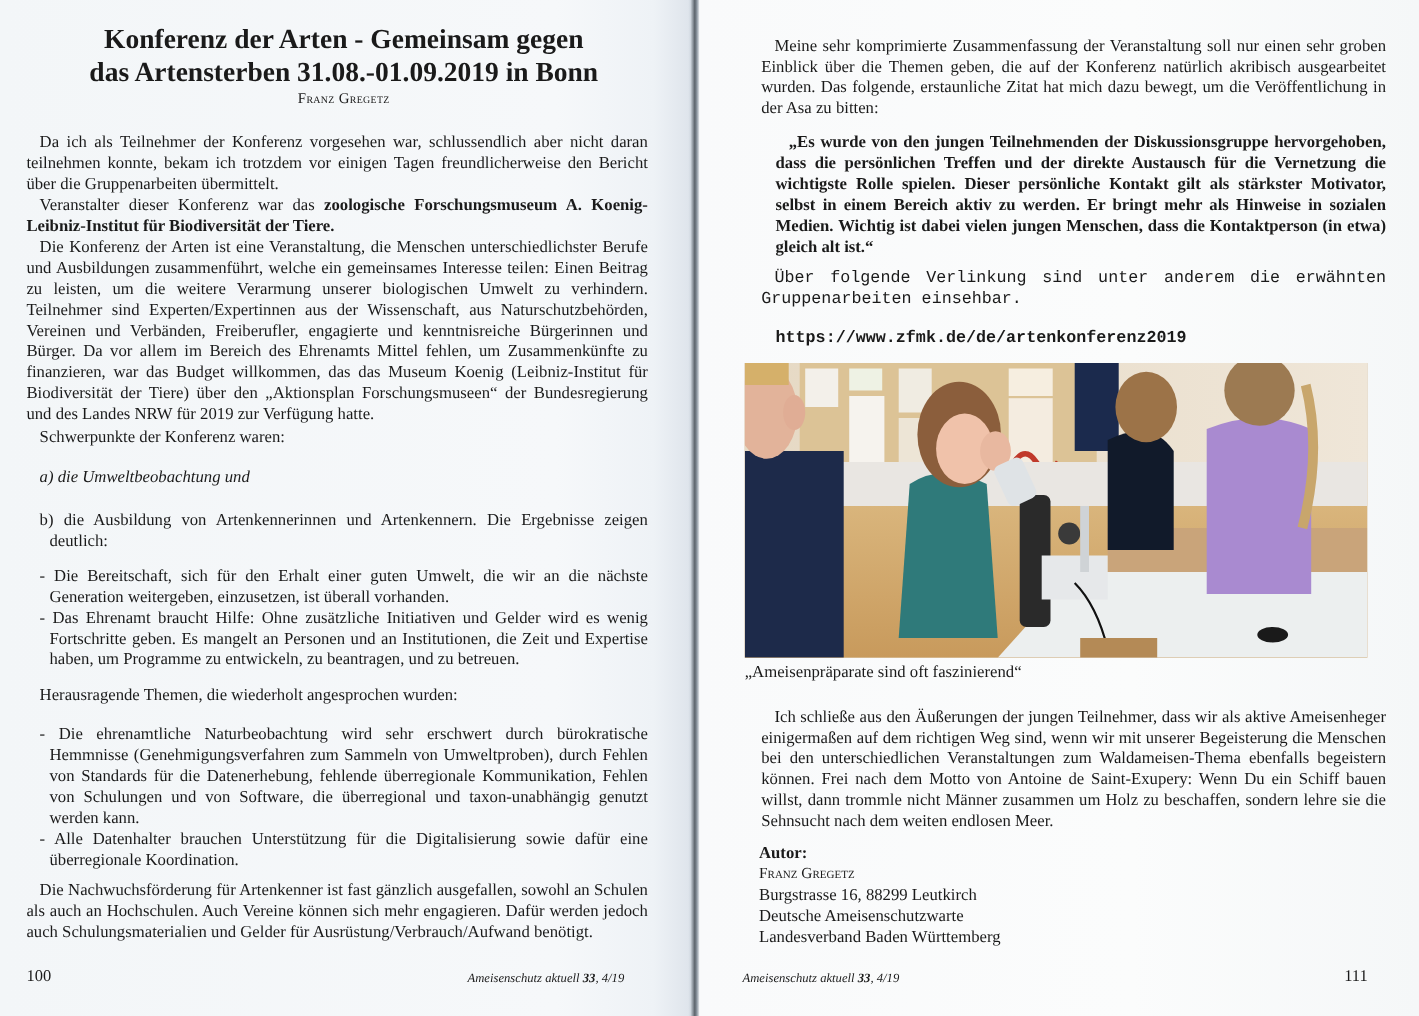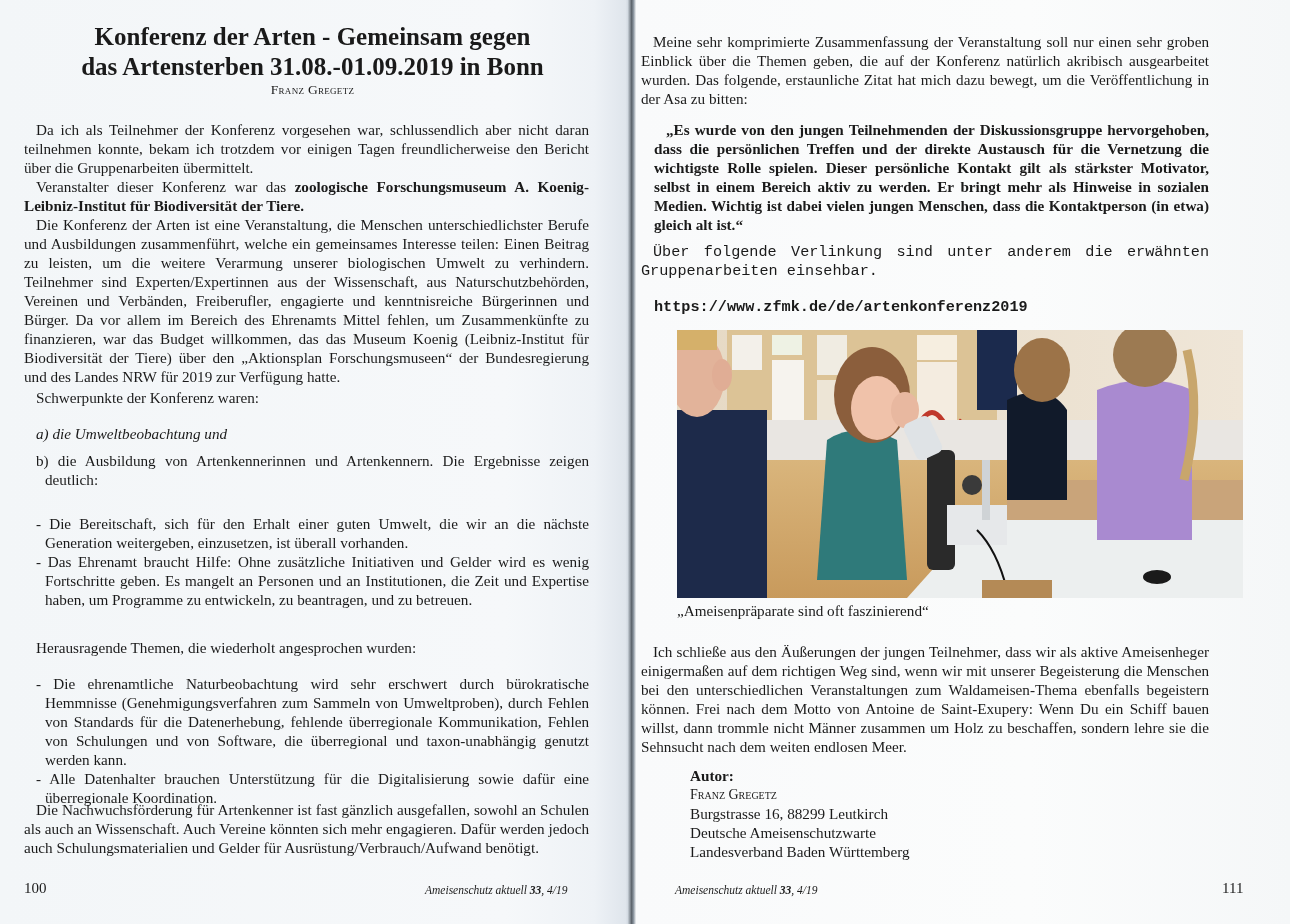--- a/index.html
+++ b/index.html
@@ -27,21 +27,21 @@
     text-align: center; font-weight: bold; font-size: 25px; line-height: 30px;
     margin: 0;
   }
   .byline {
     position: absolute; left: 40px; width: 545px; top: 82px;
     text-align: center; font-size: 13.5px; font-variant: small-caps; letter-spacing: 0.3px;
   }
   .body-text { font-size: 15.2px; line-height: 19px; text-align: justify; }
   .block { position: absolute; }
   .left-col { left: 24px; width: 565px; }
-  .right-col { left: 641px; width: 568px; }
+  .right-col { left: 692px; width: 568px; }
   p { margin: 0; }
   .indent { text-indent: 12px; }
   .list-item { padding-left: 21px; text-indent: -9px; }
   b, .bold { font-weight: bold; }
   .quote { font-weight: bold; margin-left: 13px; }
   .url { font-weight: bold; }
   .footer-num { position: absolute; font-size: 15px; }
   .footer-journal { position: absolute; font-size: 11.5px; font-style: italic; }
   .photo {
     position: absolute; left: 677px; top: 330px; width: 566px; height: 268px;
@@ -66,38 +66,38 @@
 
 <div class="block left-col body-text" style="top:120px;">
   <p class="indent">Da ich als Teilnehmer der Konferenz vorgesehen war, schlussendlich aber nicht daran teilnehmen konnte, bekam ich trotzdem vor einigen Tagen freundlicherweise den Bericht über die Gruppenarbeiten übermittelt.</p>
   <p class="indent"><span>Veranstalter dieser Konferenz war das </span><b>zoologische Forschungsmuseum A. Koenig-Leibniz-Institut für Biodiversität der Tiere.</b></p>
   <p class="indent">Die Konferenz der Arten ist eine Veranstaltung, die Menschen unterschiedlichster Berufe und Ausbildungen zusammenführt, welche ein gemeinsames Interesse teilen: Einen Beitrag zu leisten, um die weitere Verarmung unserer biologischen Umwelt zu verhindern. Teilnehmer sind Experten/Expertinnen aus der Wissenschaft, aus Naturschutzbehörden, Vereinen und Verbänden, Freiberufler, engagierte und kenntnisreiche Bürgerinnen und Bürger. Da vor allem im Bereich des Ehrenamts Mittel fehlen, um Zusammenkünfte zu finanzieren, war das Budget willkommen, das das Museum Koenig (Leibniz-Institut für Biodiversität der Tiere) über den „Aktionsplan Forschungsmuseen“ der Bundesregierung und des Landes NRW für 2019 zur Verfügung hatte.</p>
 </div>
 
 <div class="block left-col body-text" style="top:388px;">
   <p class="indent">Schwerpunkte der Konferenz waren:</p>
   <p class="indent" style="margin-top:17px;font-style:italic;">a) die Umweltbeobachtung und</p>
-  <p class="list-item" style="margin-top:8px;font-family:Liberation Serif, serif;">b) die Ausbildung von Artenkennerinnen und Artenkennern. Die Ergebnisse zeigen deutlich:</p>
+  <p class="list-item" style="margin-top:20px;font-family:Liberation Serif, serif;">b) die Ausbildung von Artenkennerinnen und Artenkennern. Die Ergebnisse zeigen deutlich:</p>
 </div>
 
 <div class="block left-col body-text" style="top:514px;">
   <p class="list-item">- Die Bereitschaft, sich für den Erhalt einer guten Umwelt, die wir an die nächste Generation weitergeben, einzusetzen, ist überall vorhanden.</p>
   <p class="list-item">- Das Ehrenamt braucht Hilfe: Ohne zusätzliche Initiativen und Gelder wird es wenig Fortschritte geben. Es mangelt an Personen und an Institutionen, die Zeit und Expertise haben, um Programme zu entwickeln, zu beantragen, und zu betreuen.</p>
 </div>
 
-<div class="block left-col body-text" style="top:622px;margin-top:16px;">
+<div class="block left-col body-text" style="top:622px;">
   <p class="indent">Herausragende Themen, die wiederholt angesprochen wurden:</p>
   <div style="margin-top:17px;">
     <p class="list-item">- Die ehrenamtliche Naturbeobachtung wird sehr erschwert durch bürokratische Hemmnisse (Genehmigungsverfahren zum Sammeln von Umweltproben), durch Fehlen von Standards für die Datenerhebung, fehlende überregionale Kommunikation, Fehlen von Schulungen und von Software, die überregional und taxon-unabhängig genutzt werden kann.</p>
     <p class="list-item">- Alle Datenhalter brauchen Unterstützung für die Digitalisierung sowie dafür eine überregionale Koordination.</p>
   </div>
 </div>
 
 <div class="block left-col body-text" style="top:800px;">
-  <p class="indent">Die Nachwuchsförderung für Artenkenner ist fast gänzlich ausgefallen, sowohl an Schulen als auch an Wissenschaft. Auch Vereine könnten sich mehr engagieren. Dafür werden jedoch auch Schulungsmaterialien und Gelder für Ausrüstung/Verbrauch/Aufwand benötigt.</p>
+  <p class="indent">Die Nachwuchsförderung für Artenkenner ist fast gänzlich ausgefallen, sowohl an Schulen als auch an Hochschulen. Auch Vereine können sich mehr engagieren. Dafür werden jedoch auch Schulungsmaterialien und Gelder für Ausrüstung/Verbrauch/Aufwand benötigt.</p>
 </div>
 
 <div class="footer-num" style="left:24px; top:880px;">100</div>
 <div class="footer-journal" style="left:425px; top:884px;"><span>Ameisenschutz aktuell </span><b>33</b><span>, 4/19</span></div>
 
 <div class="block right-col body-text" style="top:32px;">
   <p class="indent">Meine sehr komprimierte Zusammenfassung der Veranstaltung soll nur einen sehr groben Einblick über die Themen geben, die auf der Konferenz natürlich akribisch ausgearbeitet wurden. Das folgende, erstaunliche Zitat hat mich dazu bewegt, um die Veröffentlichung in der Asa zu bitten:</p>
 </div>
 
 <div class="block right-col body-text" style="top:120px;">

